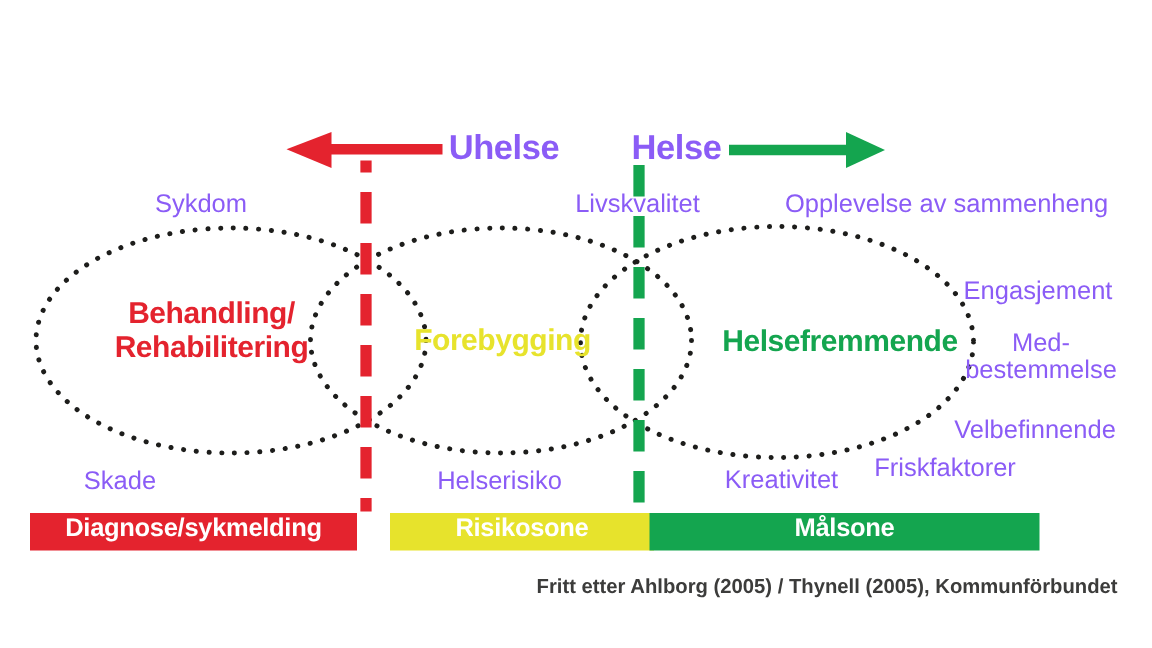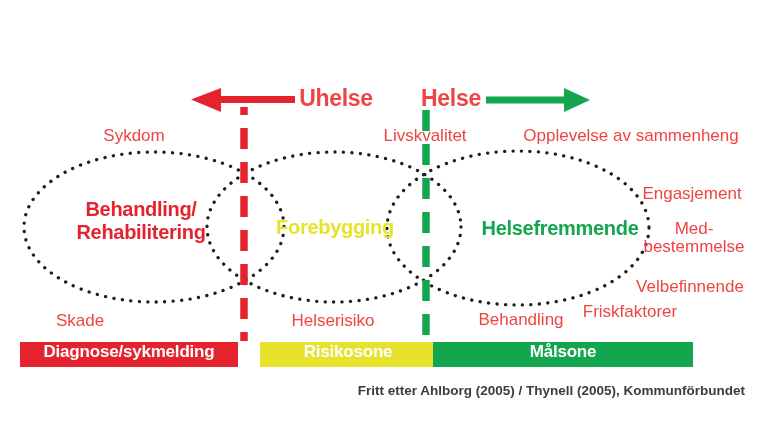--- a/index.html
+++ b/index.html
@@ -2,21 +2,21 @@
 <html><head>
 <meta charset="utf-8">
 <style>
   html,body{margin:0;padding:0;background:#ffffff;}
   #canvas{
     position:relative;width:768px;height:432px;background:#ffffff;overflow:hidden;
     font-family:"Liberation Sans","DejaVu Sans",sans-serif;color:#1d1d1b;
   }
   #diagram-svg{position:absolute;left:0;top:0;}
   .lbl{position:absolute;white-space:nowrap;transform:translateX(-50%);
-       font-size:17px;line-height:19px;color:#ef4444;text-align:center;}
+       font-size:17px;line-height:19px;color:#8b5cf6;text-align:center;}
   .axis-lbl{font-size:23px;line-height:25px;font-weight:600;letter-spacing:-0.3px;}
   .ellipse-lbl{font-size:20px;line-height:23px;font-weight:600;letter-spacing:-0.3px;}
   .red-text{color:#e4232e;}
   .yellow-text{color:#e7e32c;}
   .green-text{color:#14a54f;padding-left:40px;}
   .zone-bar{position:absolute;top:342px;height:25px;display:flex;align-items:flex-start;justify-content:center;}
   .zone-lbl{color:#ffffff;font-size:17px;font-weight:600;letter-spacing:-0.2px;}
   .caption{position:absolute;right:23px;top:383px;font-size:13.5px;font-weight:600;
            color:#3c3c3b;white-space:nowrap;}
 </style>
@@ -53,21 +53,21 @@
   <div class="lbl" style="left:631px;top:126px;">Opplevelse av sammenheng</div>
 
   <div class="lbl" style="left:692px;top:184px;">Engasjement</div>
   <div class="lbl" style="left:694px;top:220px;line-height:18px;">
     <div>Med-</div>
     <div>bestemmelse</div>
   </div>
   <div class="lbl" style="left:690px;top:277px;">Velbefinnende</div>
   <div class="lbl" style="left:630px;top:302px;">Friskfaktorer</div>
 
-  <div class="lbl" style="left:521px;top:310px;">Behandling</div>
+  <div class="lbl" style="left:521px;top:310px;">Kreativitet</div>
   <div class="lbl" style="left:333px;top:311px;">Helserisiko</div>
   <div class="lbl" style="left:80px;top:311px;">Skade</div>
 
   <div class="lbl ellipse-lbl red-text" style="left:141px;top:198px;">
     <div>Behandling/</div>
     <div>Rehabilitering</div>
   </div>
   <div class="lbl ellipse-lbl yellow-text" style="left:335px;top:216px;">Forebygging</div>
   <div class="lbl ellipse-lbl green-text" style="left:540px;top:217px;">Helsefremmende</div>
 

